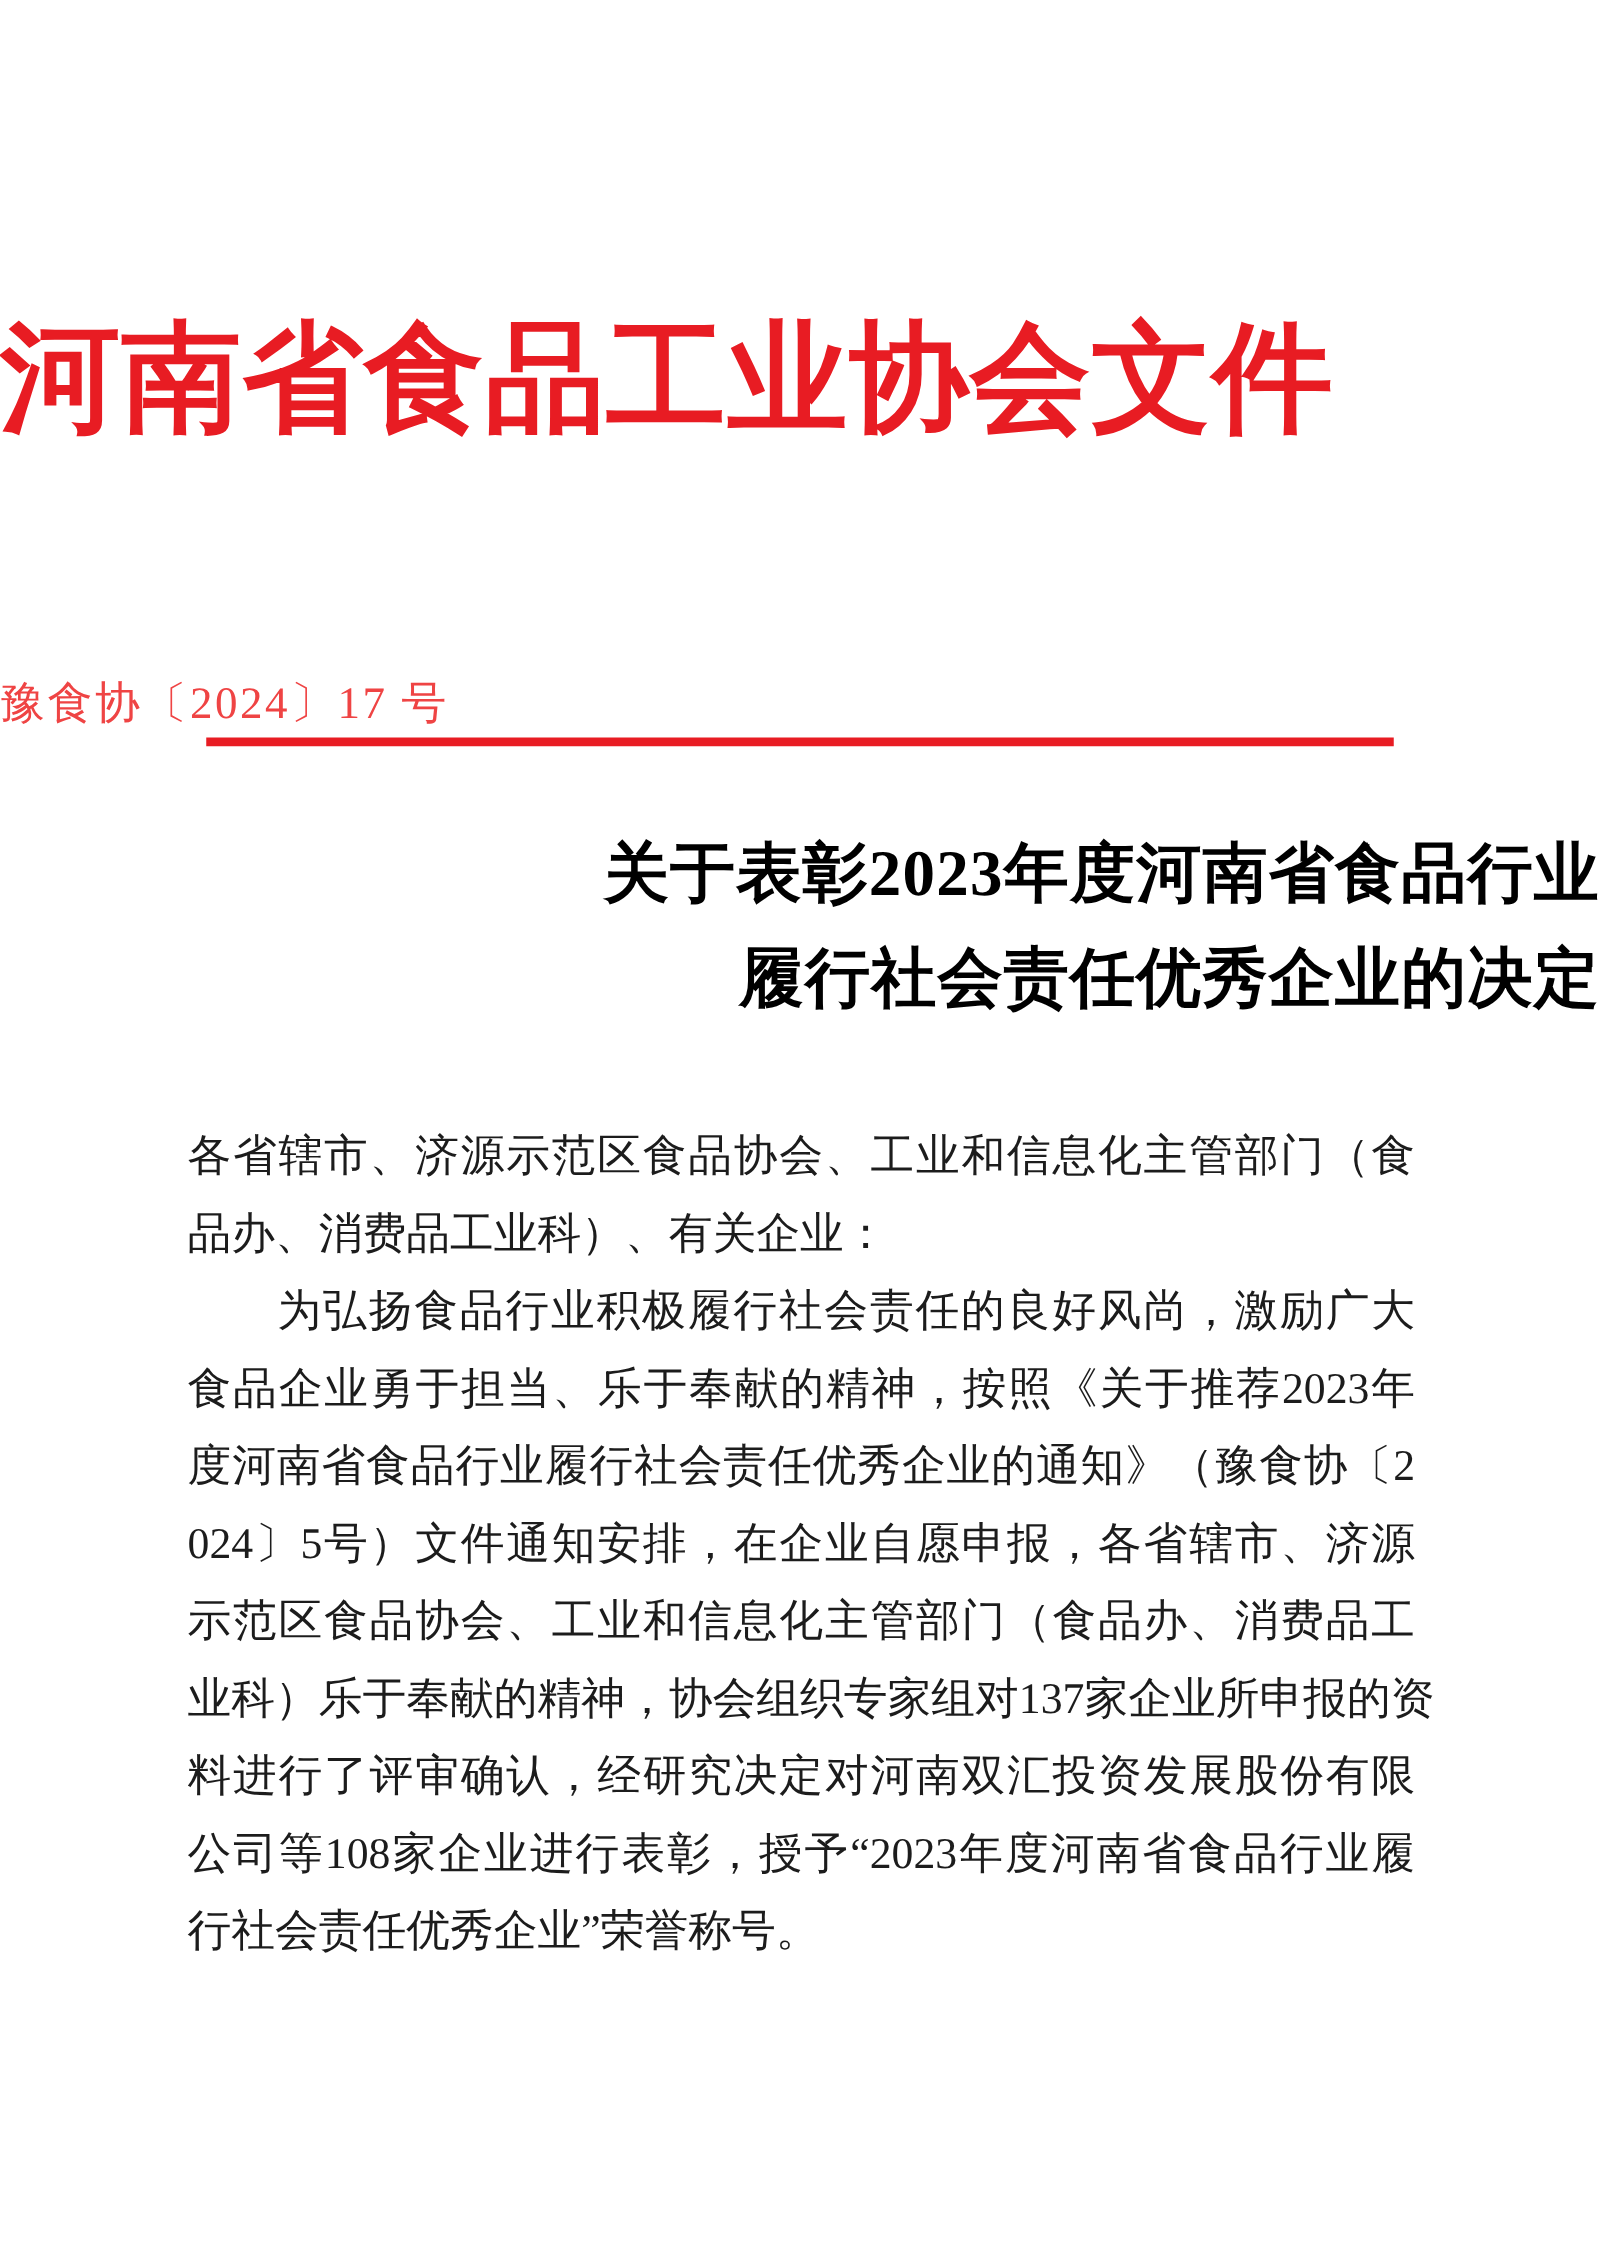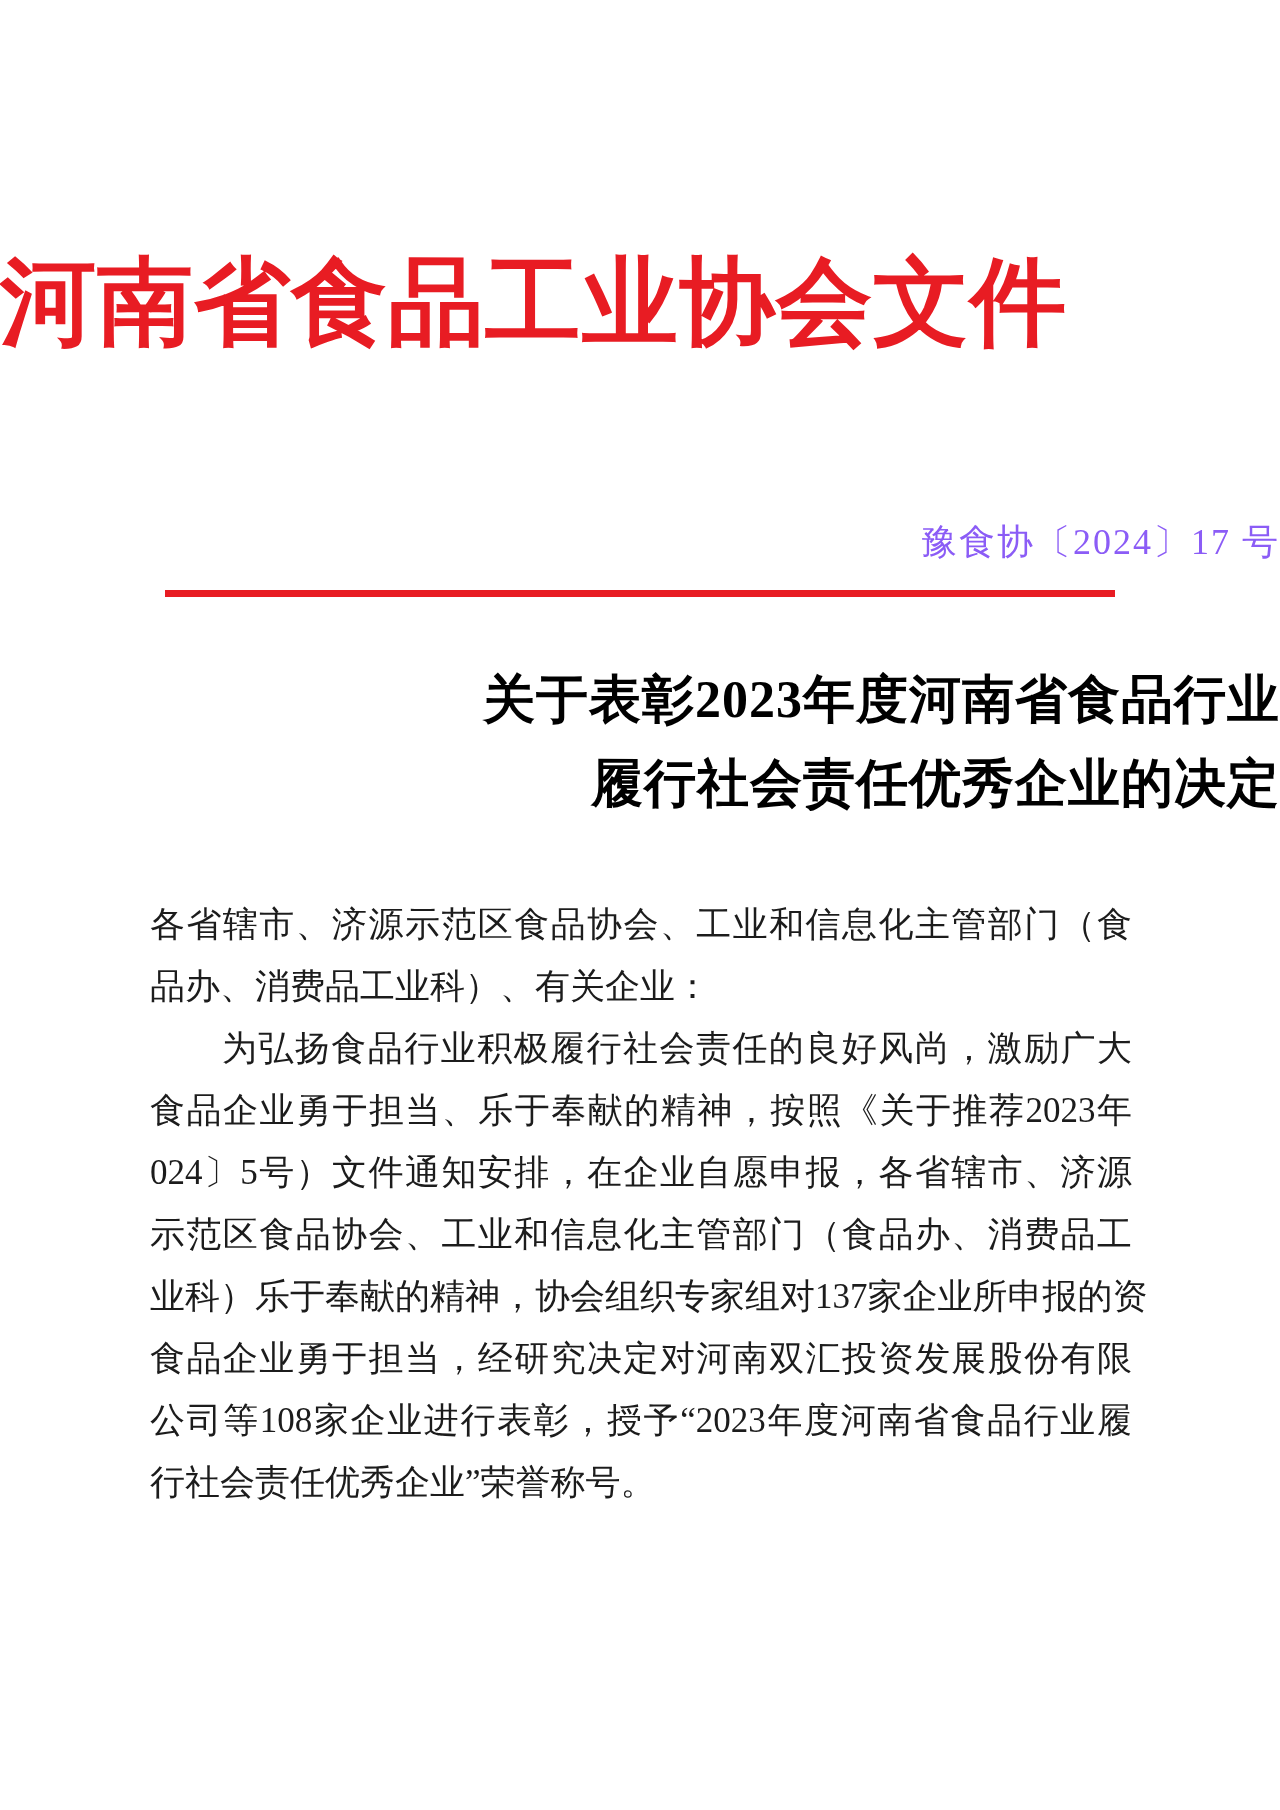--- a/index.html
+++ b/index.html
@@ -23,27 +23,27 @@
     text-align: left;
     font-size: 96px;
     font-weight: bold;
     line-height: 130px;
     color: var(--red, #e81c23);
     letter-spacing: 1px;
     white-space: nowrap;
   }
   .doc-number {
     position: absolute;
-    top: 518px;
+    top: 538px;
     left: 0;
     width: 100%;
-    text-align: right;
+    text-align: left;
     font-size: 36px;
     line-height: 48px;
-    color: #8b5cf6;
+    color: #ef4444;
     letter-spacing: 2px;
   }
   .red-line {
     position: absolute;
     top: 590px;
     left: 165px;
     width: 950px;
     height: 7px;
     background: var(--red, #e81c23);
   }
@@ -96,21 +96,22 @@
   <div class="doc-title">
     <div>关于表彰2023年度河南省食品行业</div>
     <div>履行社会责任优秀企业的决定</div>
   </div>
 
   <div class="body-text">
     <div class="line">各省辖市、济源示范区食品协会、工业和信息化主管部门（食</div>
     <div class="line last">品办、消费品工业科）、有关企业：</div>
     <div class="line indent">为弘扬食品行业积极履行社会责任的良好风尚，激励广大</div>
     <div class="line">食品企业勇于担当、乐于奉献的精神，按照《关于推荐2023年</div>
+    <div class="line">度河南省食品行业履行社会责任优秀企业的通知》（豫食协〔2</div>
     <div class="line">024〕5号）文件通知安排，在企业自愿申报，各省辖市、济源</div>
     <div class="line">示范区食品协会、工业和信息化主管部门（食品办、消费品工</div>
     <div class="line">业科）乐于奉献的精神，协会组织专家组对137家企业所申报的资</div>
-    <div class="line">食品企业勇于担当，经研究决定对河南双汇投资发展股份有限</div>
+    <div class="line">料进行了评审确认，经研究决定对河南双汇投资发展股份有限</div>
     <div class="line">公司等108家企业进行表彰，授予“2023年度河南省食品行业履</div>
     <div class="line last">行社会责任优秀企业”荣誉称号。</div>
   </div>
 
 </div>
 
 </body></html>

